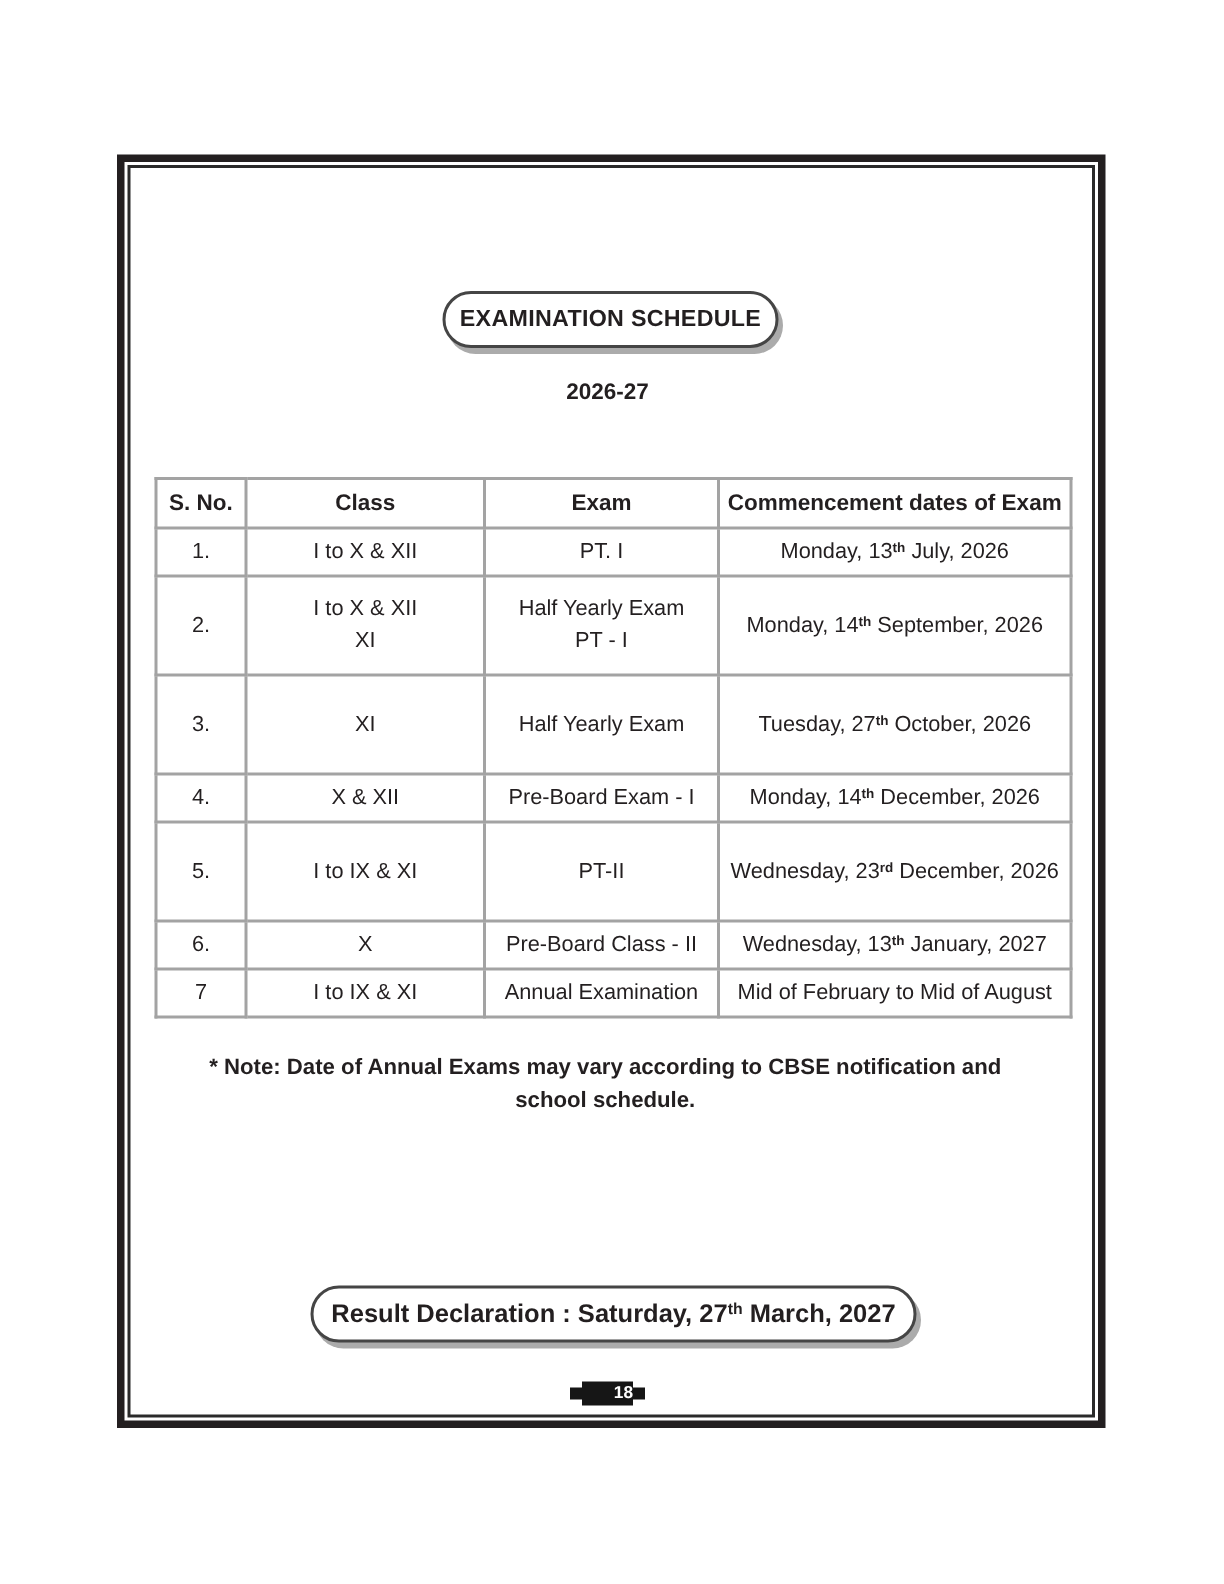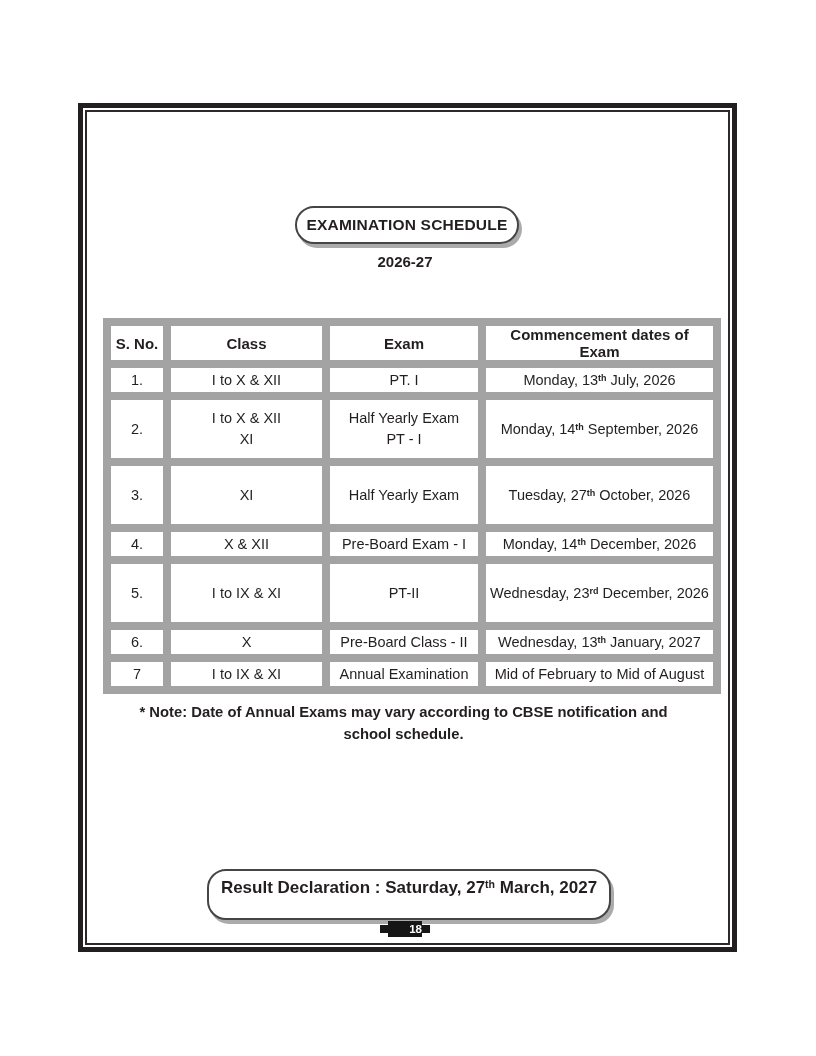--- a/index.html
+++ b/index.html
@@ -35,36 +35,35 @@
   
   .pill {
     position: absolute;
     box-sizing: border-box;
     background: #ffffff;
     border: 2px solid #454545;
     border-radius: 19px;
     box-shadow: 3px 4px 0 #ababab;
     text-align: center;
     font-weight: bold;
-    margin-top: 12px;
   }
   .pill-title {
     left: 295px;
     top: 194px;
     width: 224px;
     height: 38px;
     line-height: 34px;
     font-size: 15.5px;
     letter-spacing: 0.2px;
   }
   .pill-result {
     left: 207px;
     top: 857px;
     width: 404px;
-    height: 51px;
+    height: 38px;
     line-height: 34px;
     font-size: 17px;
   }
 
   .session {
     position: absolute;
     left: 78px;
     top: 253px;
     width: 654px;
     text-align: center;
@@ -76,21 +75,21 @@
   .sched {
     position: absolute;
     left: 103px;
     top: 318px;
     width: 610px;
     border-collapse: collapse;
     table-layout: fixed;
     font-size: 14.5px;
   }
   .sched th, .sched td {
-    border: 8px solid #a3a3a3;
+    border: 2px solid #a3a3a3;
     text-align: center;
     vertical-align: middle;
     padding: 0 4px;
     overflow: hidden;
   }
   .sched th {
     font-size: 15px;
     font-weight: bold;
   }
   .h-head { height: 33px; }

